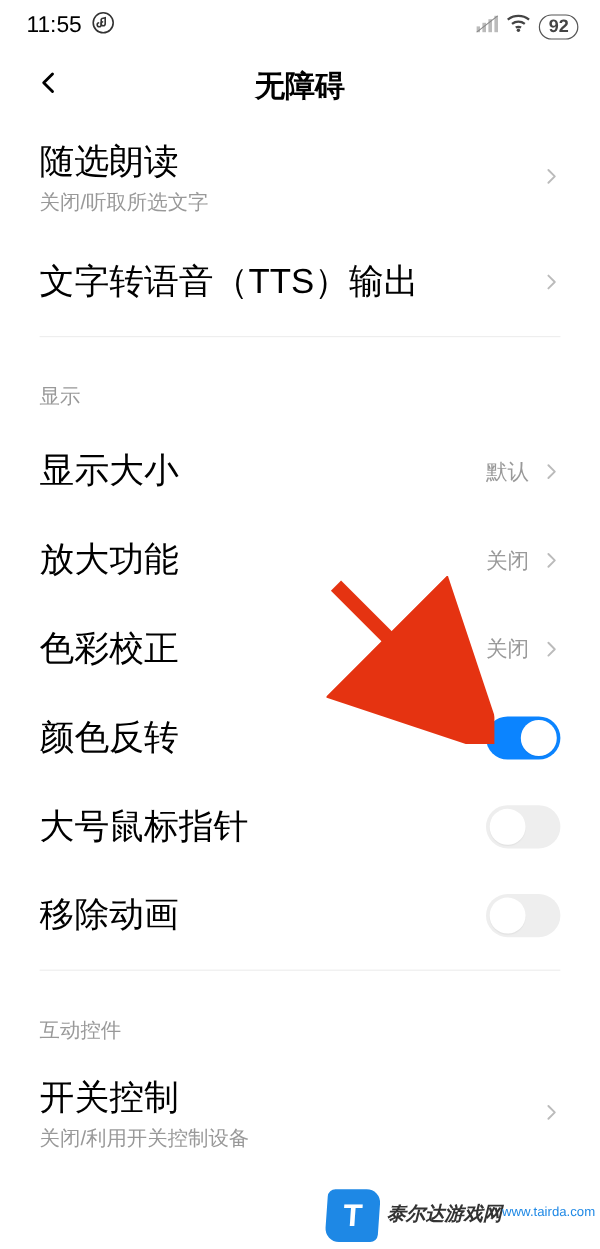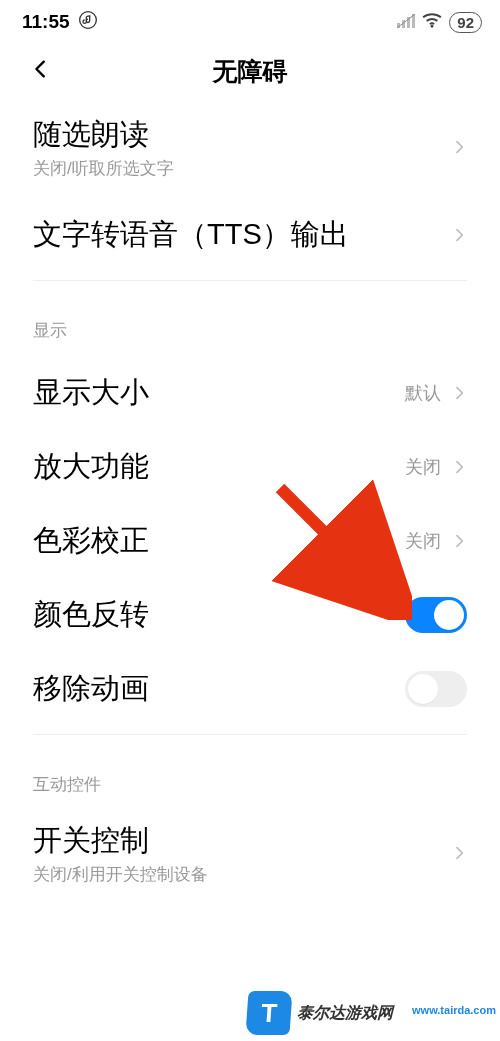--- a/index.html
+++ b/index.html
@@ -1,18 +1,18 @@
 <!DOCTYPE html>
 <html><head>
 <meta charset="utf-8">
 <style>
   * { margin:0; padding:0; box-sizing:border-box; font-family:-apple-system,"PingFang SC","Microsoft YaHei",sans-serif; }
   body { width:500px; height:1041px; background:#fff; color:#000; position:relative; overflow:hidden; }
   .statusbar { display:flex; justify-content:space-between; align-items:center; padding:6px 18px 0 22px; height:38px; font-size:19px; font-weight:500; }
-  .status-left { display:flex; align-items:center; gap:8px;font-weight:bold; }
+  .status-left { display:flex; align-items:center; gap:8px; }
   .status-right { display:flex; align-items:center; gap:6px; }
   .battery-pill { border:1.8px solid #555; border-radius:12px; padding:1px 7px; font-size:15px; font-weight:600; color:#444; }
   .header { display:flex; align-items:center; height:66px; position:relative; }
   .back { position:absolute; left:30px; }
   .title { margin:0 auto; font-size:25px; font-weight:600; }
   .list { padding:0 33px; }
   .row { display:flex; align-items:center; min-height:74px; }
   .row.tall { min-height:86px; }
   .row-main { flex:1; }
   .row-label { font-size:29px; color:#000; }
@@ -23,21 +23,21 @@
   .divider { height:1px; background:#eee; }
   .toggle { width:62px; height:36px; border-radius:20px; background:#eee; position:relative; cursor:pointer; transition:.2s; }
   .toggle.on { background:#0b84ff; }
   .knob { position:absolute; top:3px; left:3px; width:30px; height:30px; border-radius:50%; background:#fff; transition:.2s; box-shadow:0 1px 1px rgba(0,0,0,.05); }
   .toggle.on .knob { left:29px; }
   .arrow { position:absolute; }
   .watermark { position:absolute; right:4px; bottom:6px; display:flex; align-items:center; }
   .wm-badge { background:#1e88e5; color:#fff; font-size:26px; font-weight:800; border-radius:6px 12px 6px 12px; width:44px; height:44px; display:flex; align-items:center; justify-content:center; transform:skewX(-4deg); }
   .wm-text { display:flex; margin-left:6px; line-height:1.05; }
   .wm-cn { font-size:16px; font-weight:700; font-style:italic; color:#333; }
-  .wm-en { font-size:11px; color:#1e88e5; font-weight:700;margin-left:19px; }
+  .wm-en { font-size:11px; color:#1e88e5; font-weight:400; }
   .music-icon { width:20px; height:20px; }
   .fade-bottom { position:absolute; left:0; right:0; bottom:0; height:50px; background:linear-gradient(to bottom, rgba(255,255,255,0), #fff); }
 </style>
 </head>
 <body>
 
 <div class="statusbar">
   <div class="status-left">
     <span>11:55</span>
     <span>
@@ -145,20 +145,28 @@
 
   <div class="row">
     <div class="row-main">
         <div class="row-label">颜色反转</div>
       </div>
     <div class="toggle on">
         <div class="knob"></div>
       </div>
   </div>
 
+  <div class="row">
+    <div class="row-main">
+        <div class="row-label">大号鼠标指针</div>
+      </div>
+    <div class="toggle">
+        <div class="knob"></div>
+      </div>
+  </div>
 
   <div class="row">
     <div class="row-main">
         <div class="row-label">移除动画</div>
       </div>
     <div class="toggle">
         <div class="knob"></div>
       </div>
   </div>
 

